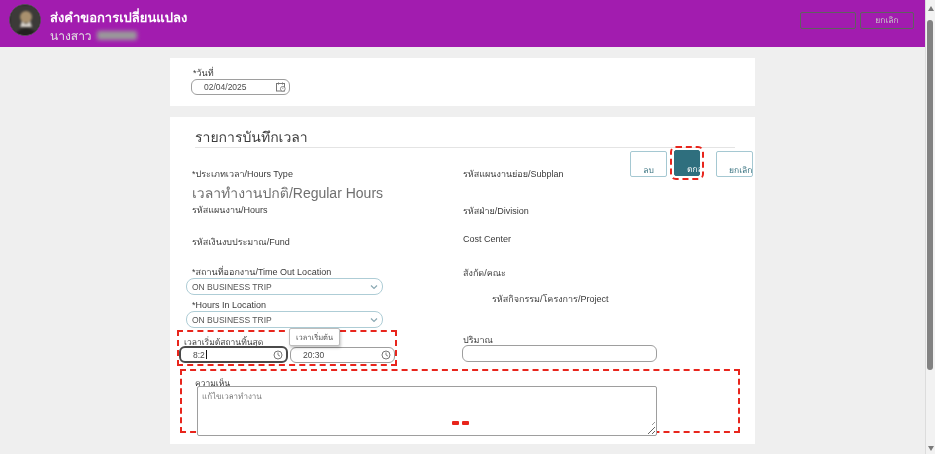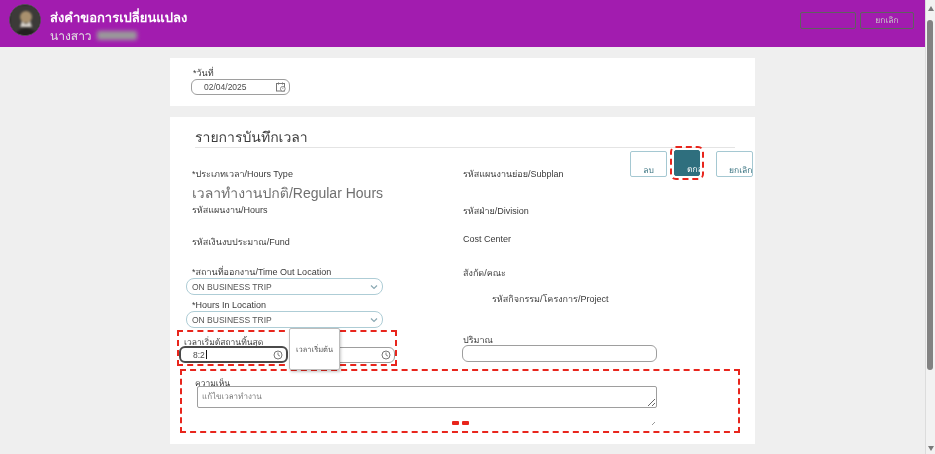--- a/index.html
+++ b/index.html
@@ -52,24 +52,24 @@
   .btn.primary{background:#2f6f7e;border-color:#2f6f7e;color:#ffffff;
     outline:2px dashed #e8251c;outline-offset:2px;}
   
   .ann{position:absolute;border:2px dashed #e8251c;box-sizing:border-box;pointer-events:none;}
   .ann1{left:177px;top:330px;width:220px;height:36px;}
   .ann2{left:180px;top:369px;width:560px;height:64px;}
   .red-dashes{position:absolute;left:452px;top:421px;display:flex;gap:3px;}
   .red-dashes i{display:block;width:7px;height:3.5px;background:#e8251c;border-radius:1px;}
   
   .tooltip{position:absolute;left:289px;top:328px;background:#fff;border:1px solid #bdbdbd;
-    border-radius:2px;padding:14px 6px;font-size:7.5px;color:#555;
+    border-radius:2px;padding:2px 6px;font-size:7.5px;color:#555;
     box-shadow:1px 2px 3px rgba(0,0,0,.22);z-index:5;}
   
-  .comment-area{position:absolute;left:197px;top:386px;width:460px;height:22px;
+  .comment-area{position:absolute;left:197px;top:386px;width:460px;height:50px;
     border:1px solid #9e9e9e;border-radius:2px;font-size:8px;color:#777;
     font-family:inherit;padding:3px 4px;box-sizing:border-box;resize:both;overflow:auto;}
   .resize-grip{position:absolute;left:648px;top:418px;width:7px;height:7px;pointer-events:none;
     background:linear-gradient(135deg,transparent 50%,#999 50%,#999 57%,transparent 57%,transparent 72%,#999 72%,#999 79%,transparent 79%);}
 </style>
 </head>
 <body>
 
 <div class="header">
   <div class="avatar">

